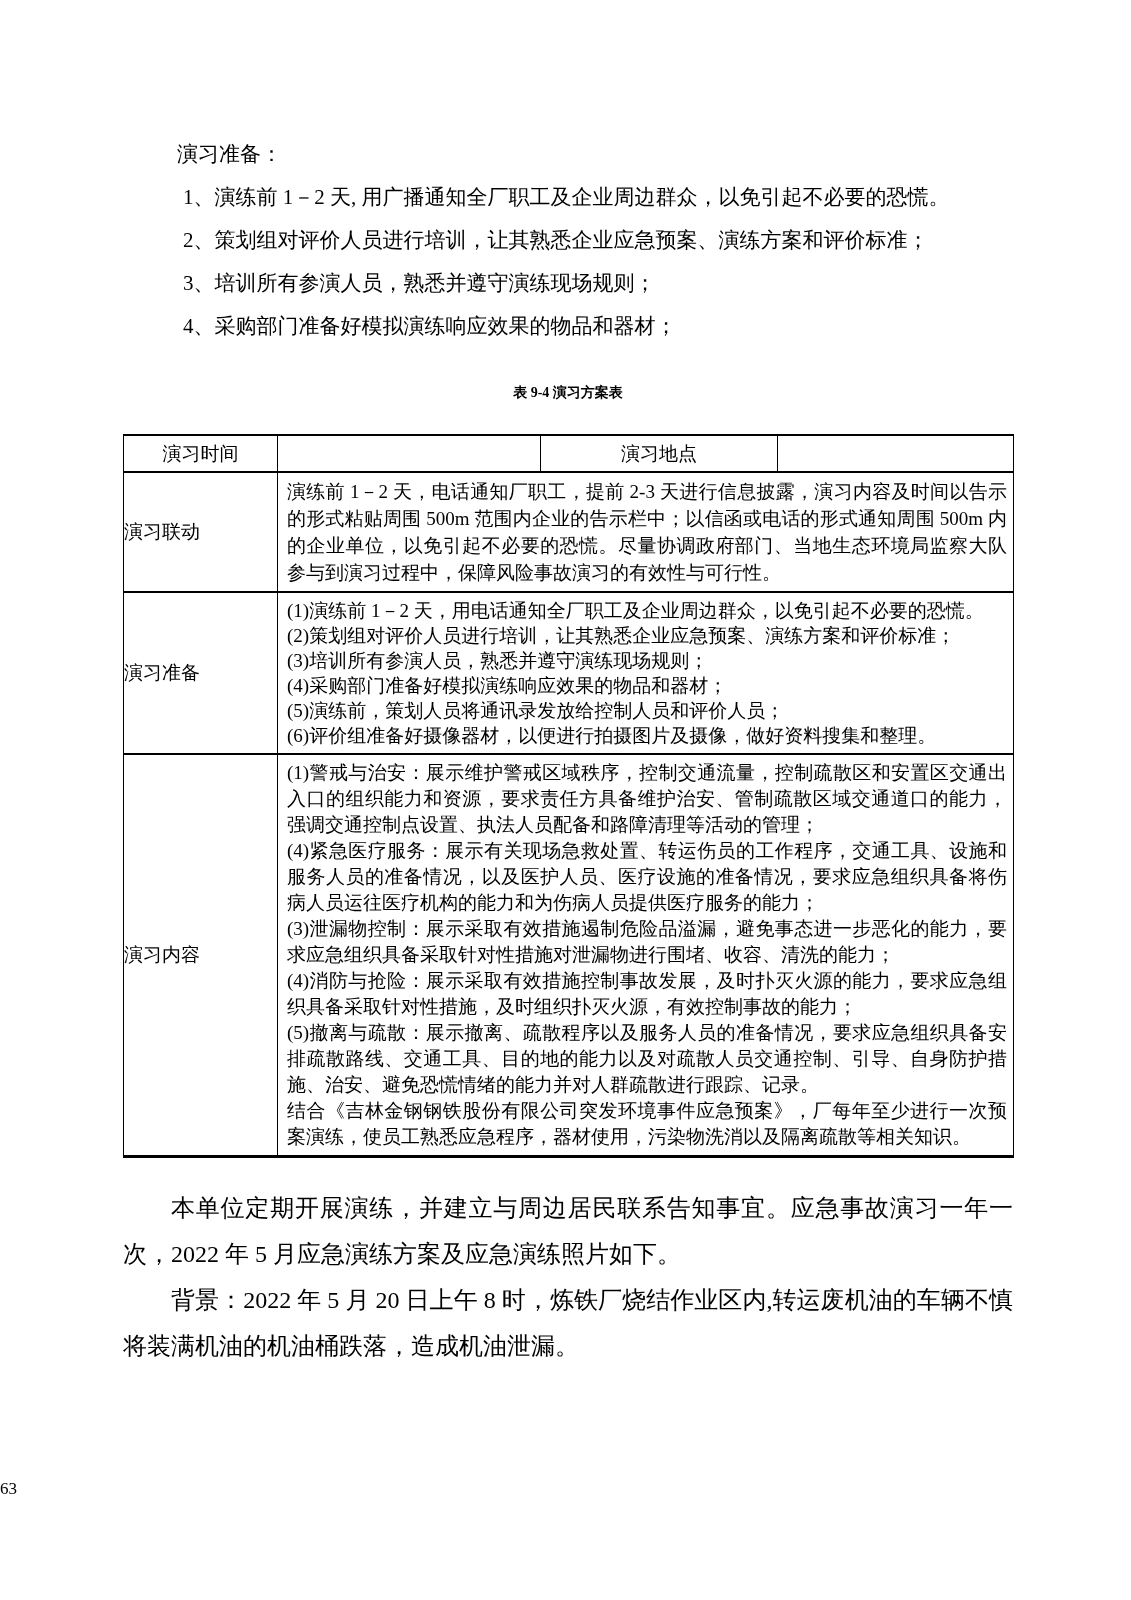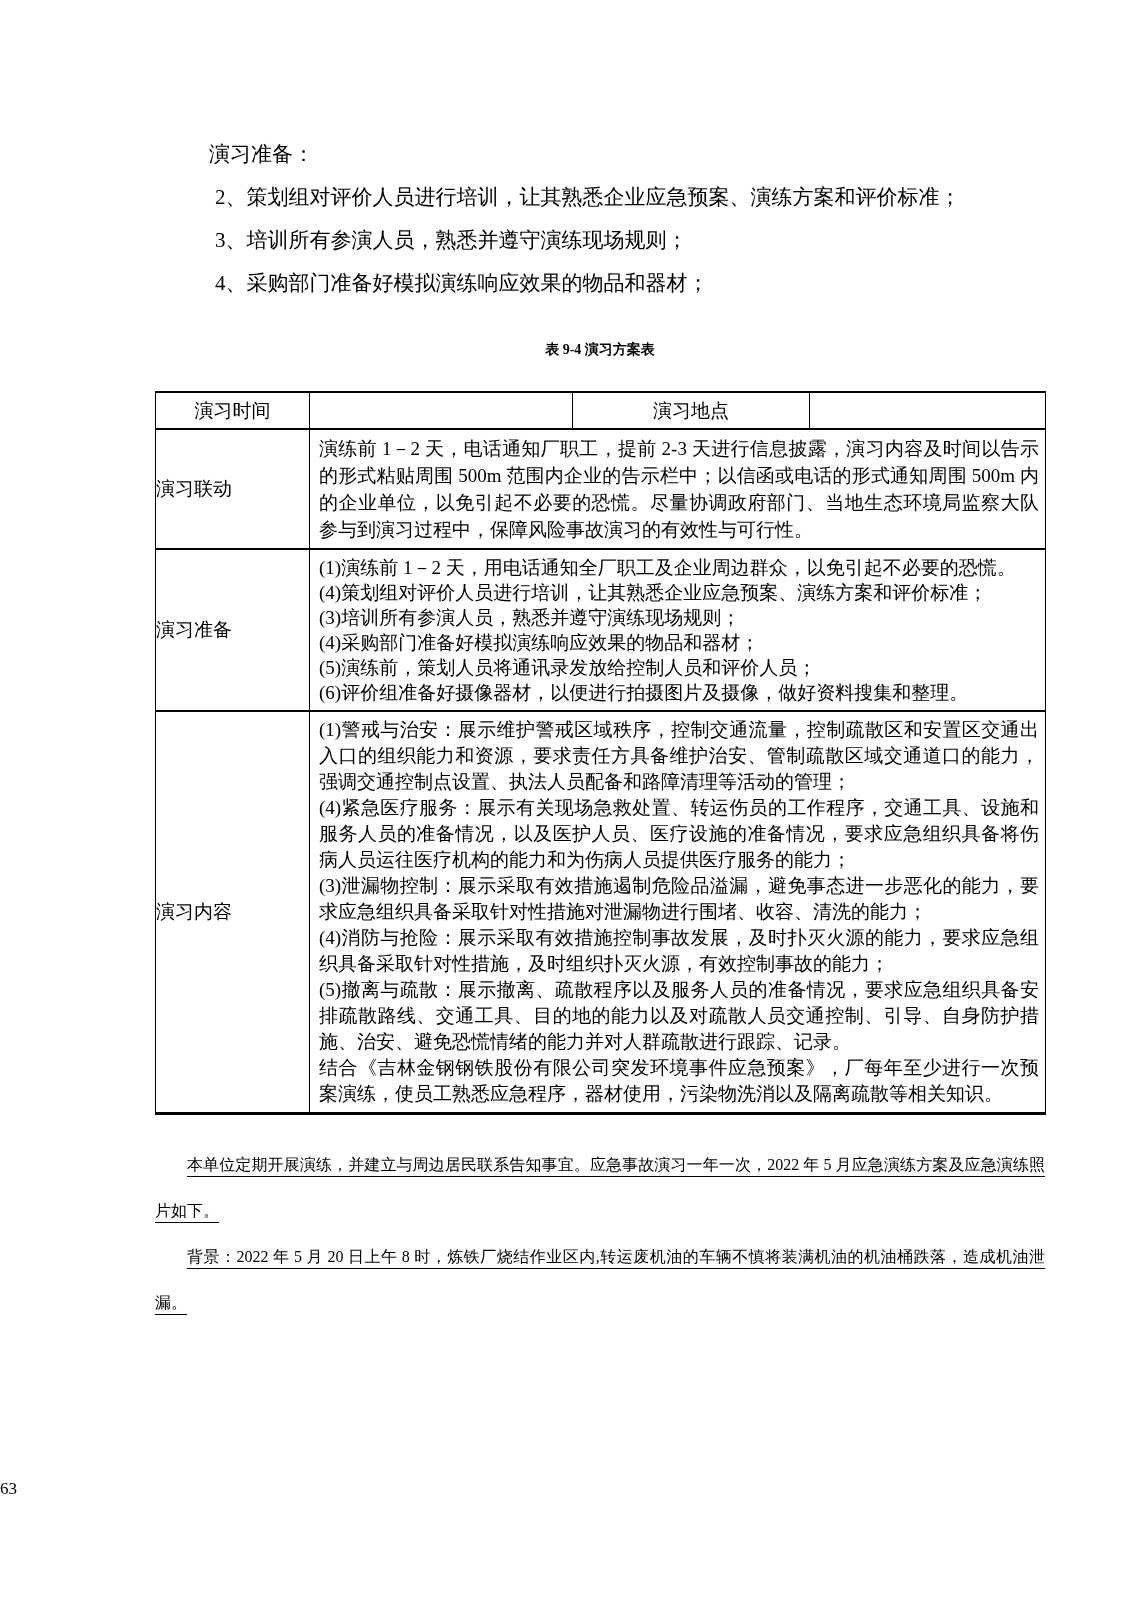--- a/index.html
+++ b/index.html
@@ -8,21 +8,21 @@
     width:1131px; height:1600px;
     font-family:"Liberation Serif","DejaVu Serif",serif;
     color:#000000;
     position:relative;
   }
   .page {
     position:absolute; left:0; top:0; width:1131px; height:1600px;
     background:#ffffff; overflow:hidden;
   }
   .content {
-    position:absolute; left:123px; top:133px; width:890px;margin-left:32px;
+    position:absolute; left:123px; top:133px; width:890px;
   }
   
   .intro-line {
     font-size:21px; line-height:43px; white-space:nowrap;
   }
   .ind-heading { padding-left:54px; }
   .ind-item    { padding-left:60px; }
   .ind-wide    { padding-left:45px; }
   
   .table-title {
@@ -49,41 +49,41 @@
   }
   td.row-content {
     padding:5px 6px 5px 9px; vertical-align:top; text-align:justify;
   }
   .par-linkage { line-height:27px; }
   .par-prep    { line-height:25px; }
   .par-body    { line-height:26px; }
   
   .closing {
     margin-top:27px;
-    font-size:16px; line-height:46px;
+    font-size:24px; line-height:46px;
     text-align:justify; text-indent:2em;
-    text-decoration:underline;
     text-decoration-skip-ink:none;
     text-underline-offset:6px;
   }
   .closing + .closing { margin-top:0; }
   
   .page-num {
     position:absolute; left:0; top:1479px; width:100%;
     text-align:left; font-size:17px; line-height:20px;
   }
 </style>
 </head>
 <body>
 
 <div class="page">
   <div class="content">
 
     <div>
       <div class="intro-line ind-heading">演习准备：</div>
+      <div class="intro-line ind-item">1、演练前 1－2 天, 用广播通知全厂职工及企业周边群众，以免引起不必要的恐慌。</div>
       <div class="intro-line ind-item">2、策划组对评价人员进行培训，让其熟悉企业应急预案、演练方案和评价标准；</div>
       <div class="intro-line ind-item">3、培训所有参演人员，熟悉并遵守演练现场规则；</div>
       <div class="intro-line ind-item">4、采购部门准备好模拟演练响应效果的物品和器材；</div>
     </div>
 
     <div class="table-title">表 9-4  演习方案表</div>
 
     <table class="plan">
       <colgroup>
         <col style="width:154px">
@@ -101,21 +101,21 @@
       <tr>
         <td class="row-label">演习联动</td>
         <td class="row-content" colspan="3">
           <div class="par-linkage">演练前 1－2 天，电话通知厂职工，提前 2-3 天进行信息披露，演习内容及时间以告示的形式粘贴周围 500m 范围内企业的告示栏中；以信函或电话的形式通知周围 500m 内的企业单位，以免引起不必要的恐慌。尽量协调政府部门、当地生态环境局监察大队参与到演习过程中，保障风险事故演习的有效性与可行性。</div>
         </td>
       </tr>
       <tr>
         <td class="row-label">演习准备</td>
         <td class="row-content" colspan="3">
           <div class="par-prep">(1)演练前 1－2 天，用电话通知全厂职工及企业周边群众，以免引起不必要的恐慌。</div>
-          <div class="par-prep">(4)策划组对评价人员进行培训，让其熟悉企业应急预案、演练方案和评价标准；</div>
+          <div class="par-prep">(2)策划组对评价人员进行培训，让其熟悉企业应急预案、演练方案和评价标准；</div>
           <div class="par-prep">(3)培训所有参演人员，熟悉并遵守演练现场规则；</div>
           <div class="par-prep">(4)采购部门准备好模拟演练响应效果的物品和器材；</div>
           <div class="par-prep">(5)演练前，策划人员将通讯录发放给控制人员和评价人员；</div>
           <div class="par-prep">(6)评价组准备好摄像器材，以便进行拍摄图片及摄像，做好资料搜集和整理。</div>
         </td>
       </tr>
       <tr>
         <td class="row-label">演习内容</td>
         <td class="row-content" colspan="3">
           <div class="par-body">(1)警戒与治安：展示维护警戒区域秩序，控制交通流量，控制疏散区和安置区交通出入口的组织能力和资源，要求责任方具备维护治安、管制疏散区域交通道口的能力，强调交通控制点设置、执法人员配备和路障清理等活动的管理；</div>

